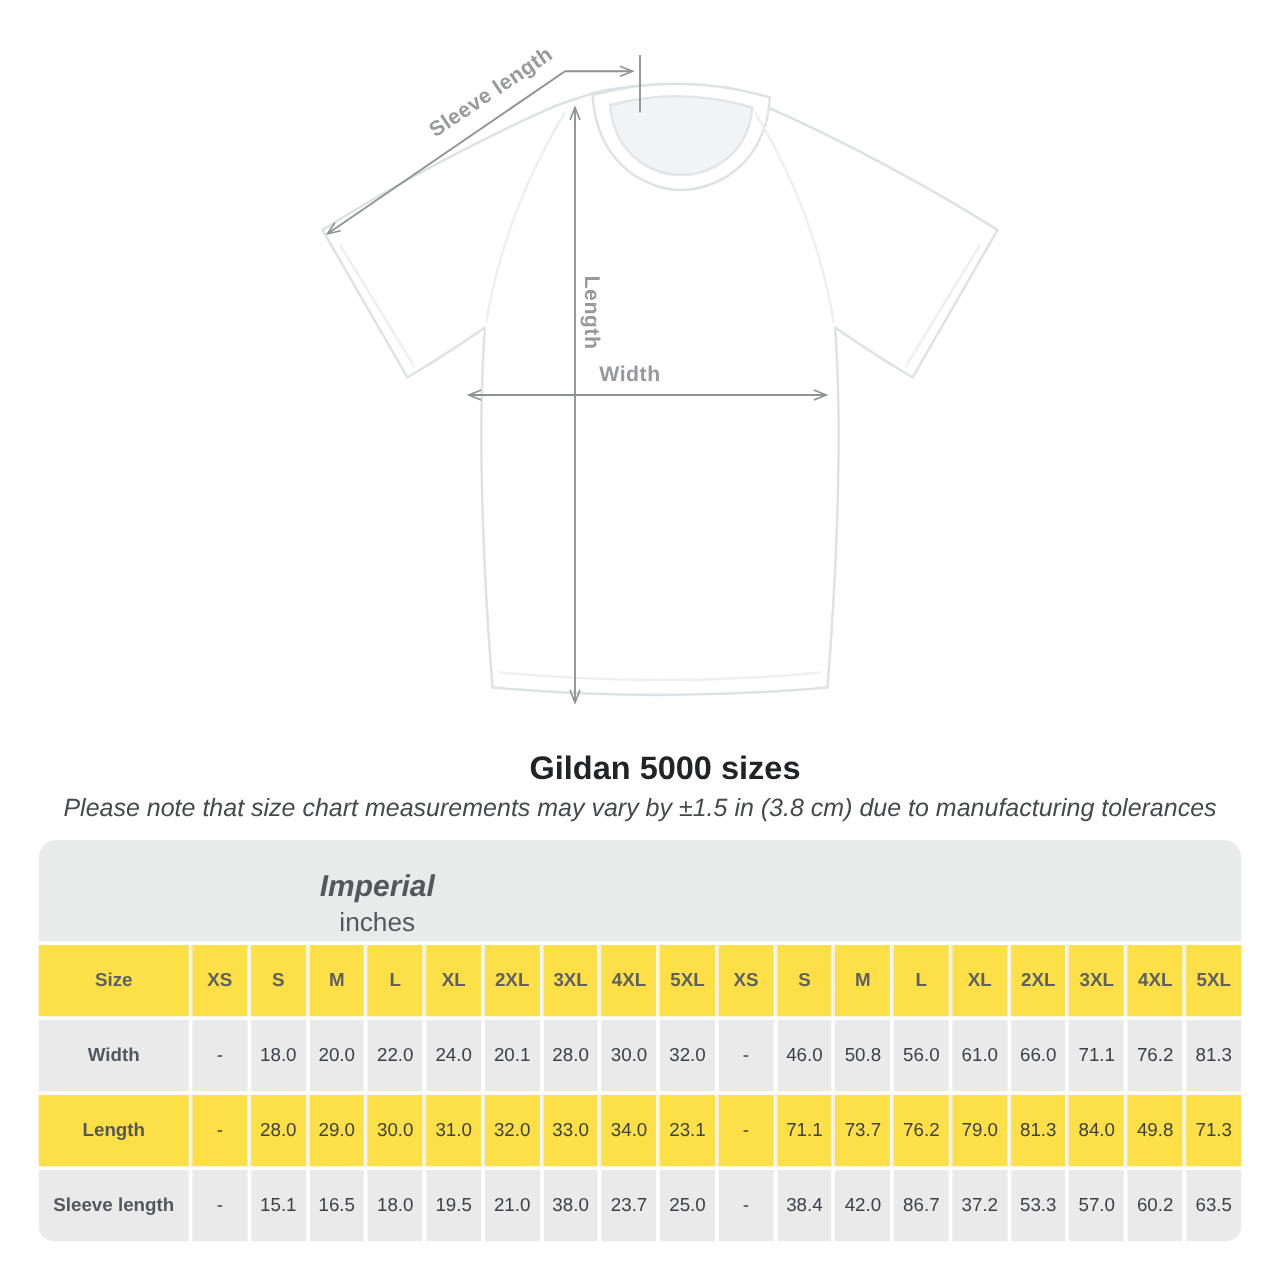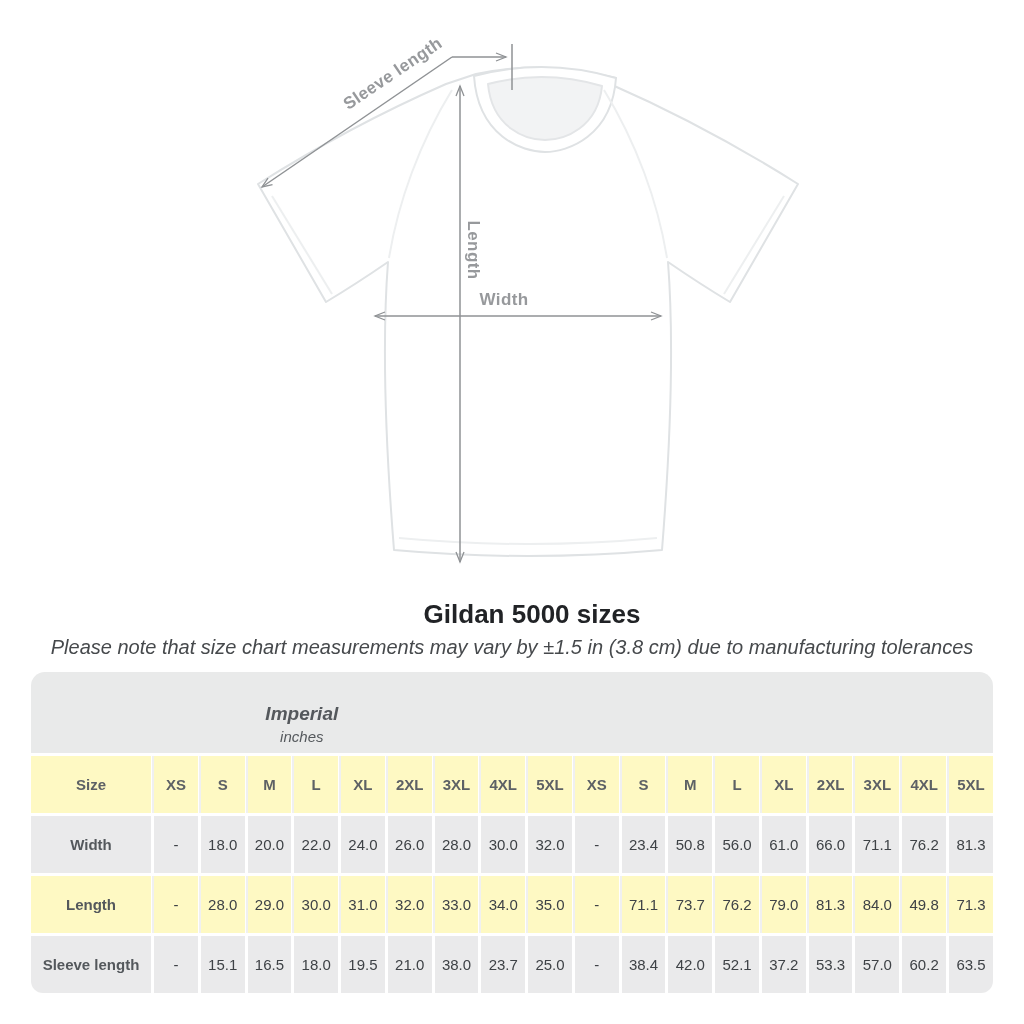--- a/index.html
+++ b/index.html
@@ -30,35 +30,35 @@
   .page-subtitle{
     position:absolute;top:636px;left:0;width:100%;text-align:center;
     font-size:20px;font-style:italic;color:var(--subtitle);margin:0;
   }
 
   .size-table-wrap{position:absolute;top:672px;left:31px;width:962px;}
   .band{height:81px;background:var(--band);border-radius:14px 14px 0 0;display:flex;}
   .band-half{display:flex;flex-direction:column;align-items:center;justify-content:center;gap:3px;}
   .band-half.imperial{width:56.3%;}
   .band-half.metric{width:43.7%;}
-  .band-label{font-size:19px;font-weight:bold;font-style:italic;color:var(--rowlabel);margin-top:22px;}
-  .band-sub{font-size:15px;font-style:italic;color:var(--rowlabel);}
+  .band-label{font-size:24px;font-weight:bold;font-style:italic;color:var(--rowlabel);margin-top:22px;}
+  .band-sub{font-size:21px;color:var(--rowlabel);}
 
   table.size-table{
     width:calc(100% + 6px);margin:0 -3px;border-collapse:separate;border-spacing:3px;
     table-layout:fixed;
   }
   .size-table th,.size-table td{
     height:57px;text-align:center;vertical-align:middle;padding:0;font-size:15px;
   }
   .size-table thead th{font-weight:bold;color:var(--headtext);background:#fff;}
   .size-table tbody th{font-weight:bold;color:var(--rowlabel);}
   .size-table td{color:var(--valtext);}
   tr.gray th,tr.gray td{background:var(--stripe);}
-  tr.white th,tr.white td{background:#fef9c3;}
+  tr.white th,tr.white td{background:#fde047;}
   .lined{box-shadow:-2px 0 0 0 var(--cellline);}
   .size-table tbody tr:last-child th:first-child{border-bottom-left-radius:12px;}
   .size-table tbody tr:last-child td:last-child{border-bottom-right-radius:12px;}
 </style>
 </head>
 <body>
 
 <div class="shirt-area">
   <svg class="shirt-svg" width="1024" height="580" viewBox="0 0 1024 580">
     <defs>
@@ -166,45 +166,45 @@
         </tr>
     </thead>
     <tbody id="table-body">
         <tr class="gray">
           <th>Width</th>
           <td>-</td>
           <td>18.0</td>
           <td>20.0</td>
           <td>22.0</td>
           <td>24.0</td>
-          <td>26.0</td>
+          <td>20.1</td>
           <td>28.0</td>
           <td>30.0</td>
           <td>32.0</td>
           <td>-</td>
-          <td>23.4</td>
+          <td>46.0</td>
           <td>50.8</td>
           <td>56.0</td>
           <td>61.0</td>
           <td>66.0</td>
           <td>71.1</td>
           <td>76.2</td>
           <td>81.3</td>
         </tr>
         <tr class="white">
           <th>Length</th>
           <td class="lined">-</td>
           <td class="lined">28.0</td>
           <td class="lined">29.0</td>
           <td class="lined">30.0</td>
           <td class="lined">31.0</td>
           <td class="lined">32.0</td>
           <td class="lined">33.0</td>
           <td class="lined">34.0</td>
-          <td class="lined">35.0</td>
+          <td class="lined">23.1</td>
           <td class="lined">-</td>
           <td class="lined">71.1</td>
           <td class="lined">73.7</td>
           <td class="lined">76.2</td>
           <td class="lined">79.0</td>
           <td class="lined">81.3</td>
           <td class="lined">84.0</td>
           <td class="lined">49.8</td>
           <td class="lined">71.3</td>
         </tr>
@@ -215,21 +215,21 @@
           <td>16.5</td>
           <td>18.0</td>
           <td>19.5</td>
           <td>21.0</td>
           <td>38.0</td>
           <td>23.7</td>
           <td>25.0</td>
           <td>-</td>
           <td>38.4</td>
           <td>42.0</td>
-          <td>52.1</td>
+          <td>86.7</td>
           <td>37.2</td>
           <td>53.3</td>
           <td>57.0</td>
           <td>60.2</td>
           <td>63.5</td>
         </tr>
       </tbody>
   </table>
 </div>
 

